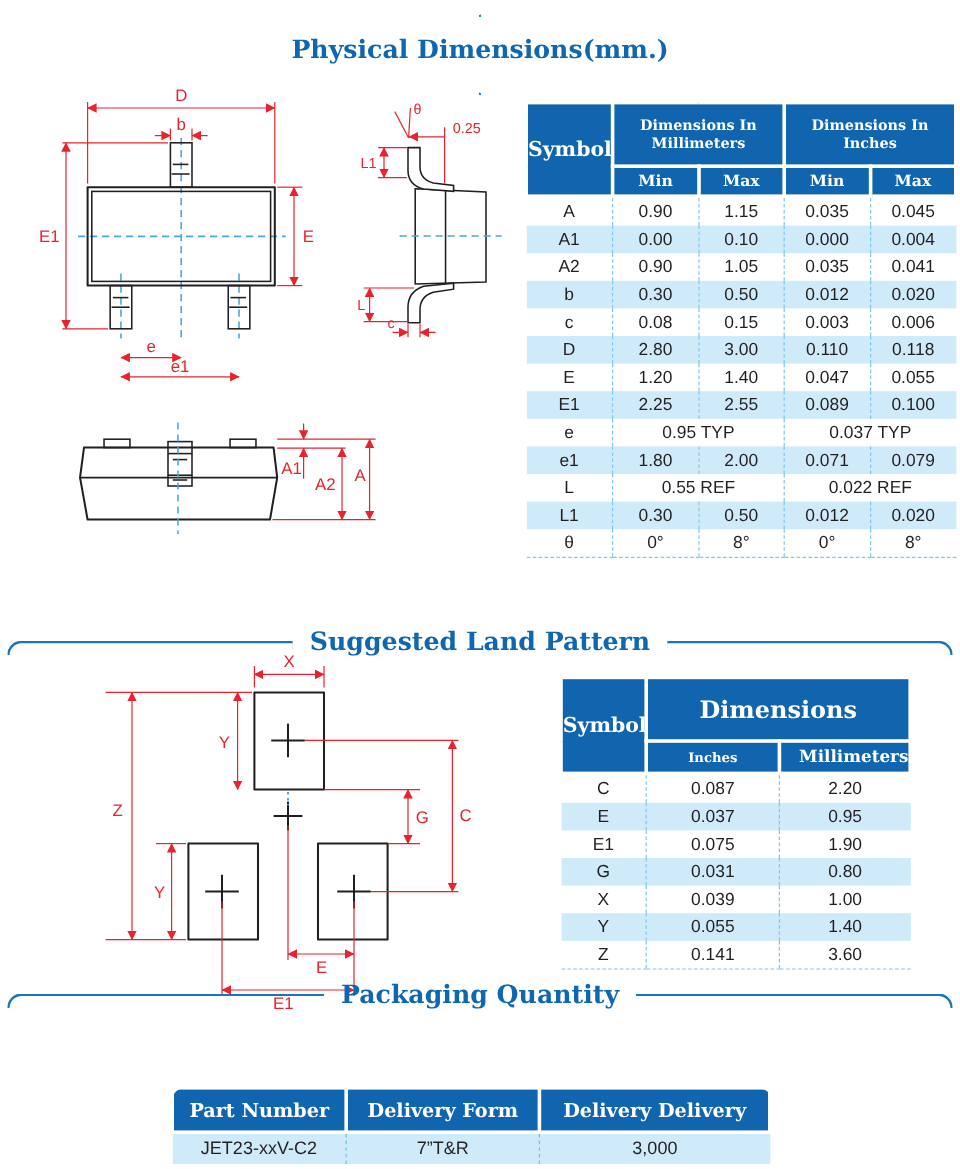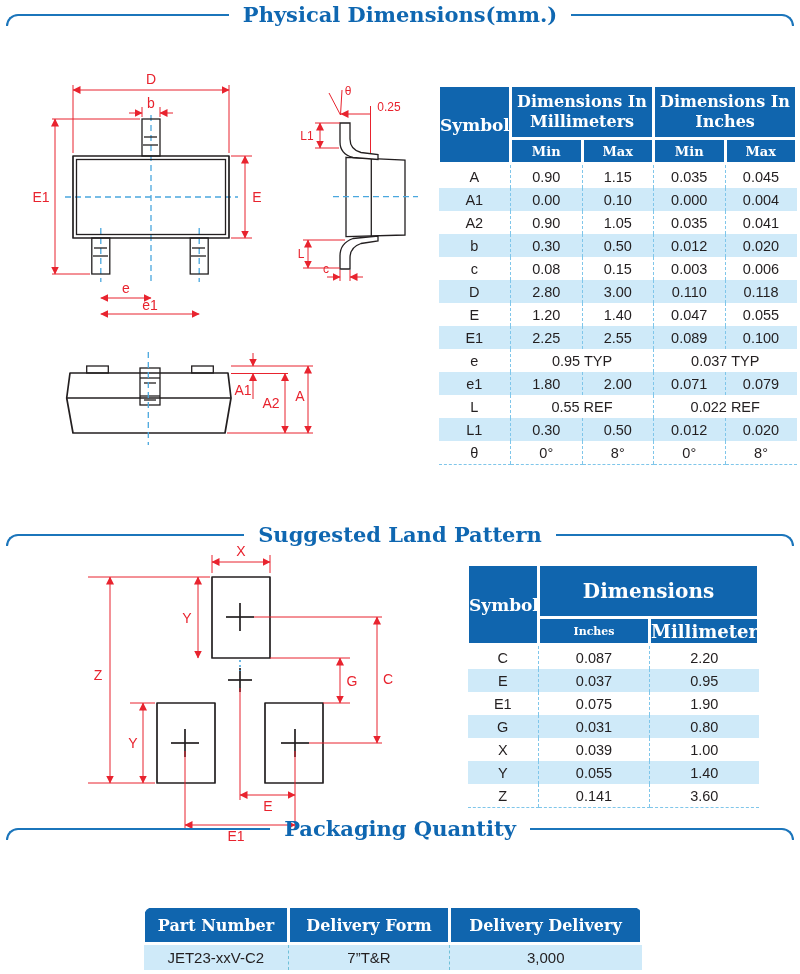--- a/index.html
+++ b/index.html
@@ -19,29 +19,29 @@
   th{background:#1065ae;color:#fff;font-family:"DejaVu Serif",serif;font-weight:bold;
      border:3px solid #fff;padding:0;text-align:center;vertical-align:middle;}
   td{font-family:"Liberation Sans",sans-serif;font-size:14.5px;color:#231f20;
      text-align:center;vertical-align:middle;padding:0;}
   tr.alt td{background:#cfeaf9;}
   td + td{border-left:1px dashed #7fc6ea;}
   tr.last td{border-bottom:1px dashed #7fc6ea;}
 
   .dim-table{position:absolute;left:437px;top:84px;width:358px;}
   .dim-table th.sym{font-size:17px;}
-  .dim-table th.grp{font-size:16px;height:50px;line-height:1.25;}
+  .dim-table th.grp{font-size:12px;height:50px;line-height:1.25;}
   .dim-table th.sub{font-size:13px;height:22px;}
   .dim-table td{height:23px;}
 
   .land-table{position:absolute;left:466px;top:563px;width:291px;}
   .land-table th.sym{font-size:17px;}
   .land-table th.grp{font-size:20px;height:50px;}
   .land-table th.sub-in{font-size:11px;height:24px;}
-  .land-table th.sub-mm{font-size:18px;height:24px;text-align:right;}
+  .land-table th.sub-mm{font-size:14px;height:24px;text-align:right;}
   .land-table td{height:23px;}
 
   .pkg-table{position:absolute;left:142px;top:905px;width:498px;}
   .pkg-table th{font-size:16px;height:34px;}
   .pkg-table th:first-child{border-top-left-radius:9px;text-align:center;}
   .pkg-table th:last-child{border-top-right-radius:9px;}
   .pkg-table td{height:25px;background:#cfeaf9;font-size:15px;}
   .pkg-table td + td{border-left:1px dashed #6fc0d8;}
 
   
@@ -53,21 +53,21 @@
   .rtx{fill:#e8232e;font-family:"Liberation Sans",sans-serif;font-size:14px;text-anchor:middle;}
   .rtx12{fill:#e8232e;font-family:"Liberation Sans",sans-serif;font-size:12px;text-anchor:middle;}
   .cl{stroke:#4aa7de;stroke-width:1.3;stroke-dasharray:6 4;fill:none;}
   .dot{stroke:#4aa7de;stroke-width:1.6;stroke-dasharray:2 3;fill:none;}
 </style>
 </head>
 <body>
 
 <div id="page">
 
-  <div class="sec-title" style="top:2px;">
+  <div class="sec-title" style="top:2px;flex-direction:column;">
     <div class="rule rule-l"></div>
     <div class="txt">Physical Dimensions(mm.)</div>
     <div class="rule rule-r"></div>
   </div>
 
   <svg class="drw" style="left:30px;top:70px;" width="260" height="250" viewBox="0 0 260 250">
     <defs>
       <marker id="m-tv" viewBox="0 0 8 8" refX="7.5" refY="4" markerWidth="8" markerHeight="8" orient="auto-start-reverse">
         <path d="M0,0 L8,4 L0,8 z" fill="#e8232e"></path>
       </marker>

